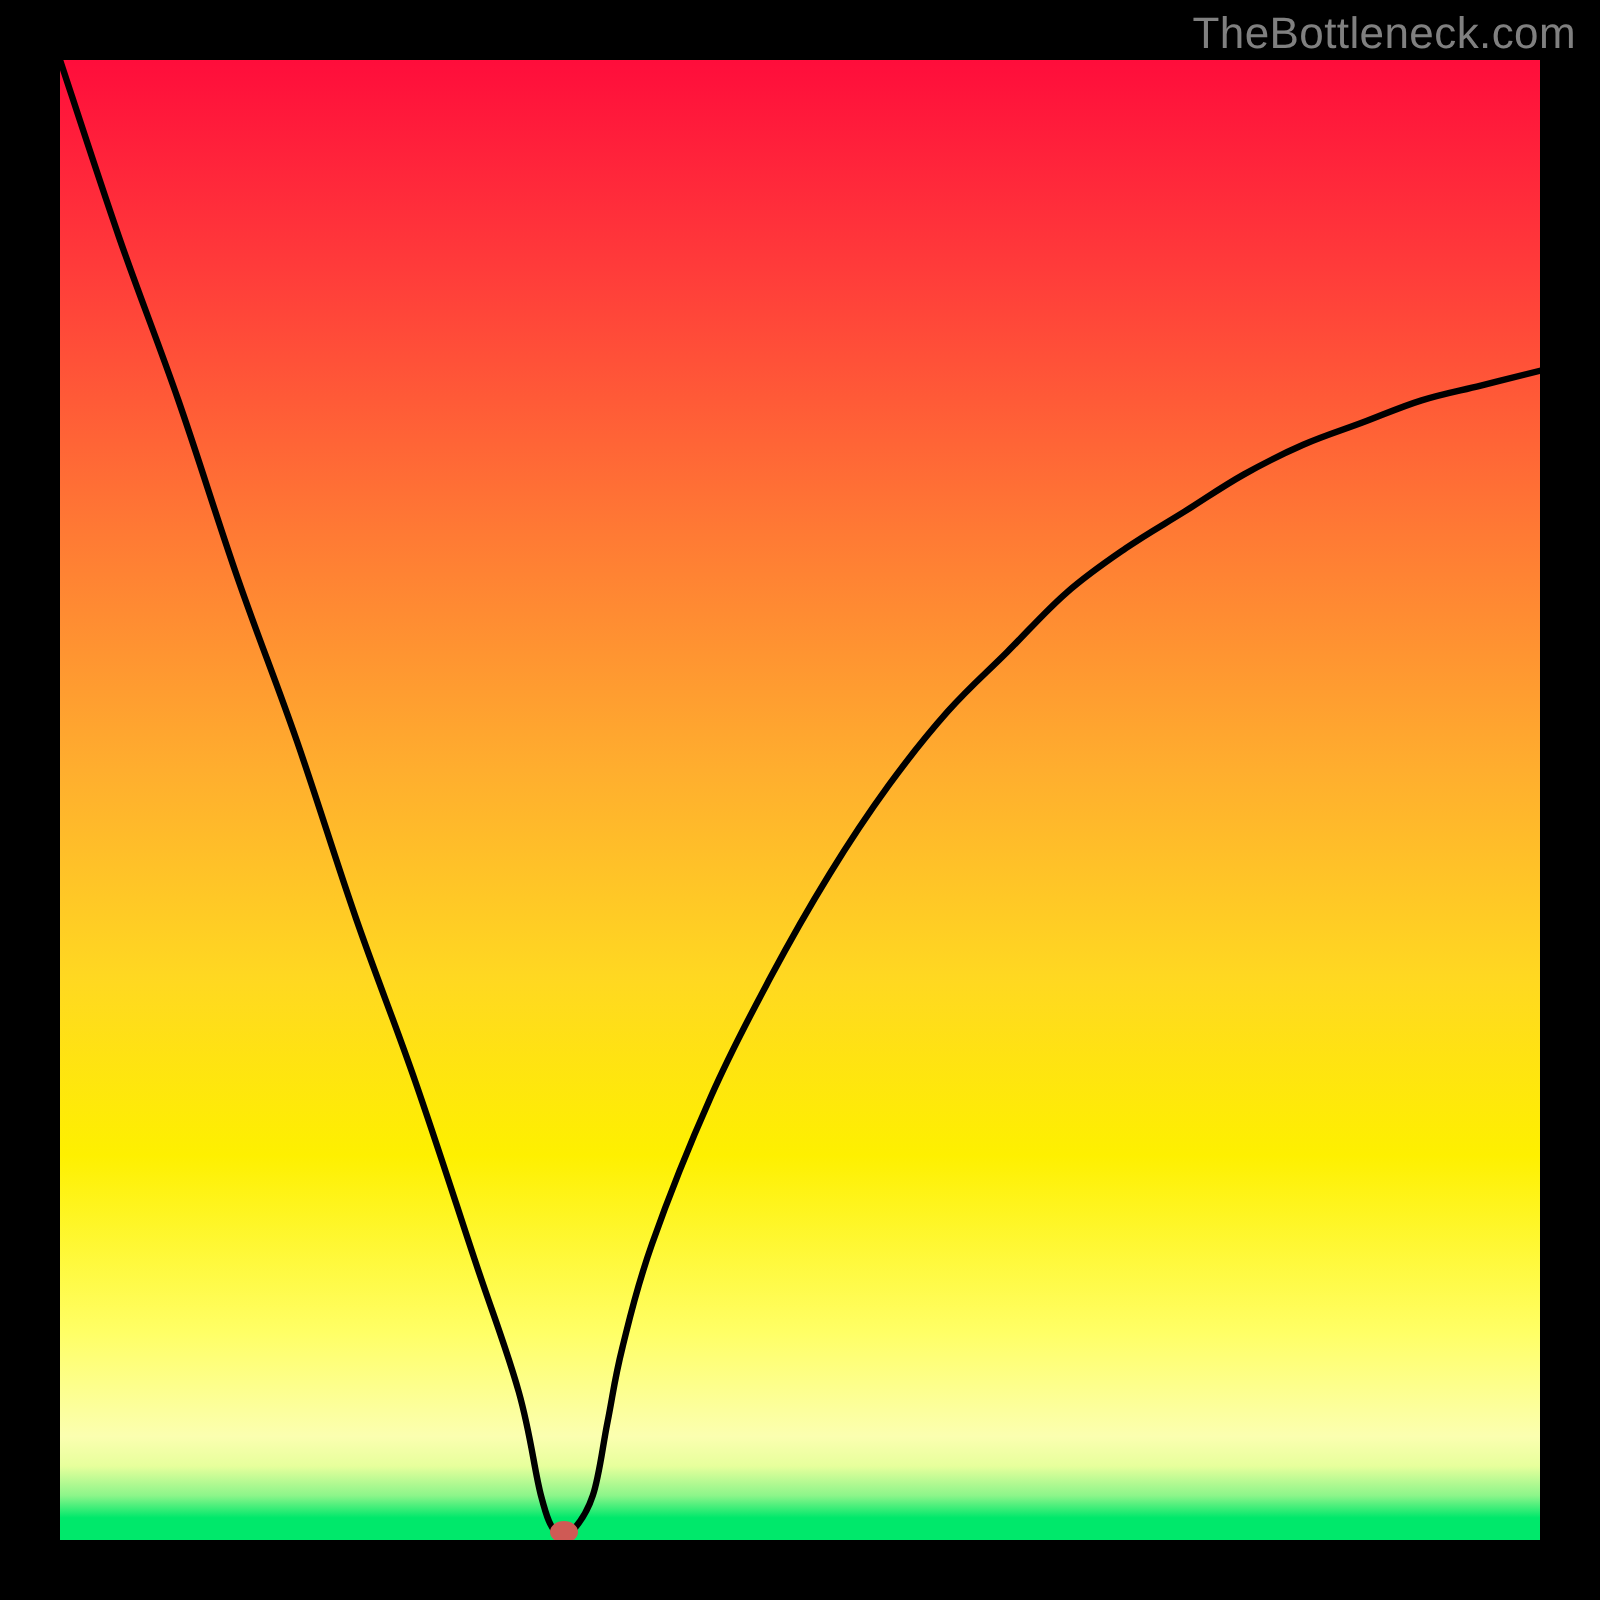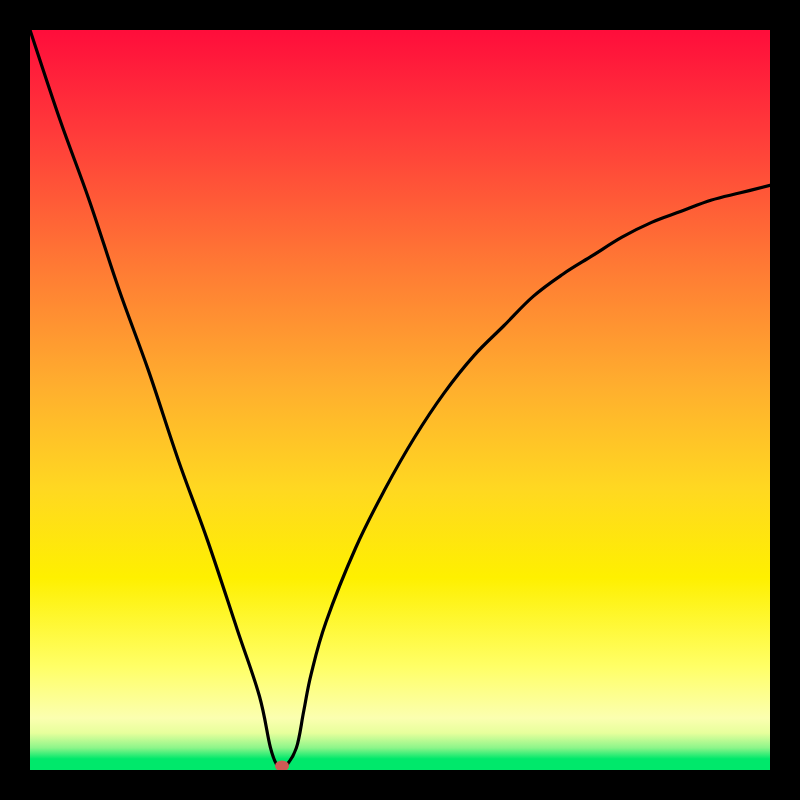--- a/index.html
+++ b/index.html
@@ -68,20 +68,21 @@
     background: #cf5a55;
     transform: translate(-50%, -50%);
     z-index: 5;
   }
 </style>
 </head>
 <body>
 
 <div class="frame">
 
+  <div class="watermark">TheBottleneck.com</div>
 
   <div class="plot-clip">
     <div class="gradient"></div>
 
     <svg class="svg-layer" viewBox="0 0 740 740" preserveAspectRatio="none">
       <path id="curve-path" fill="none" stroke="#000" stroke-width="3.2" stroke-linecap="round" stroke-linejoin="round" d="M 0.00 0.00 C 5.33 15.98, 18.94 58.16, 29.60 88.80 C 40.26 119.44, 48.54 139.56, 59.20 170.20 C 69.86 200.84, 78.14 228.36, 88.80 259.00 C 99.46 289.64, 107.74 309.76, 118.40 340.40 C 129.06 371.04, 137.34 398.56, 148.00 429.20 C 158.66 459.84, 166.94 479.96, 177.60 510.60 C 188.26 541.24, 197.88 571.43, 207.20 599.40 C 216.52 627.37, 223.41 644.69, 229.40 666.00 C 235.39 687.31, 237.17 705.15, 240.50 717.80 C 243.83 730.45, 245.24 732.97, 247.90 736.30 C 250.56 739.63, 251.97 739.63, 255.30 736.30 C 258.63 732.97, 263.07 727.79, 266.40 717.80 C 269.73 707.81, 271.14 694.12, 273.80 680.80 C 276.46 667.48, 277.20 659.78, 281.20 643.80 C 285.20 627.82, 288.01 614.64, 296.00 592.00 C 303.99 569.36, 314.94 541.98, 325.60 518.00 C 336.26 494.02, 344.54 478.78, 355.20 458.80 C 365.86 438.82, 374.14 424.32, 384.80 407.00 C 395.46 389.68, 403.74 377.25, 414.40 362.60 C 425.06 347.95, 433.34 337.59, 444.00 325.60 C 454.66 313.61, 462.94 306.66, 473.60 296.00 C 484.26 285.34, 492.54 275.72, 503.20 266.40 C 513.86 257.08, 522.14 251.53, 532.80 244.20 C 543.46 236.87, 551.74 232.36, 562.40 225.70 C 573.06 219.04, 581.34 213.19, 592.00 207.20 C 602.66 201.21, 610.94 197.06, 621.60 192.40 C 632.26 187.74, 640.54 185.30, 651.20 181.30 C 661.86 177.30, 670.14 173.53, 680.80 170.20 C 691.46 166.87, 699.74 165.46, 710.40 162.80 C 721.06 160.14, 734.67 156.73, 740.00 155.40"></path>
     </svg>
 
     <div id="marker" class="marker" style="left: 251.6px; top: 736.3px;"></div>
   </div>

